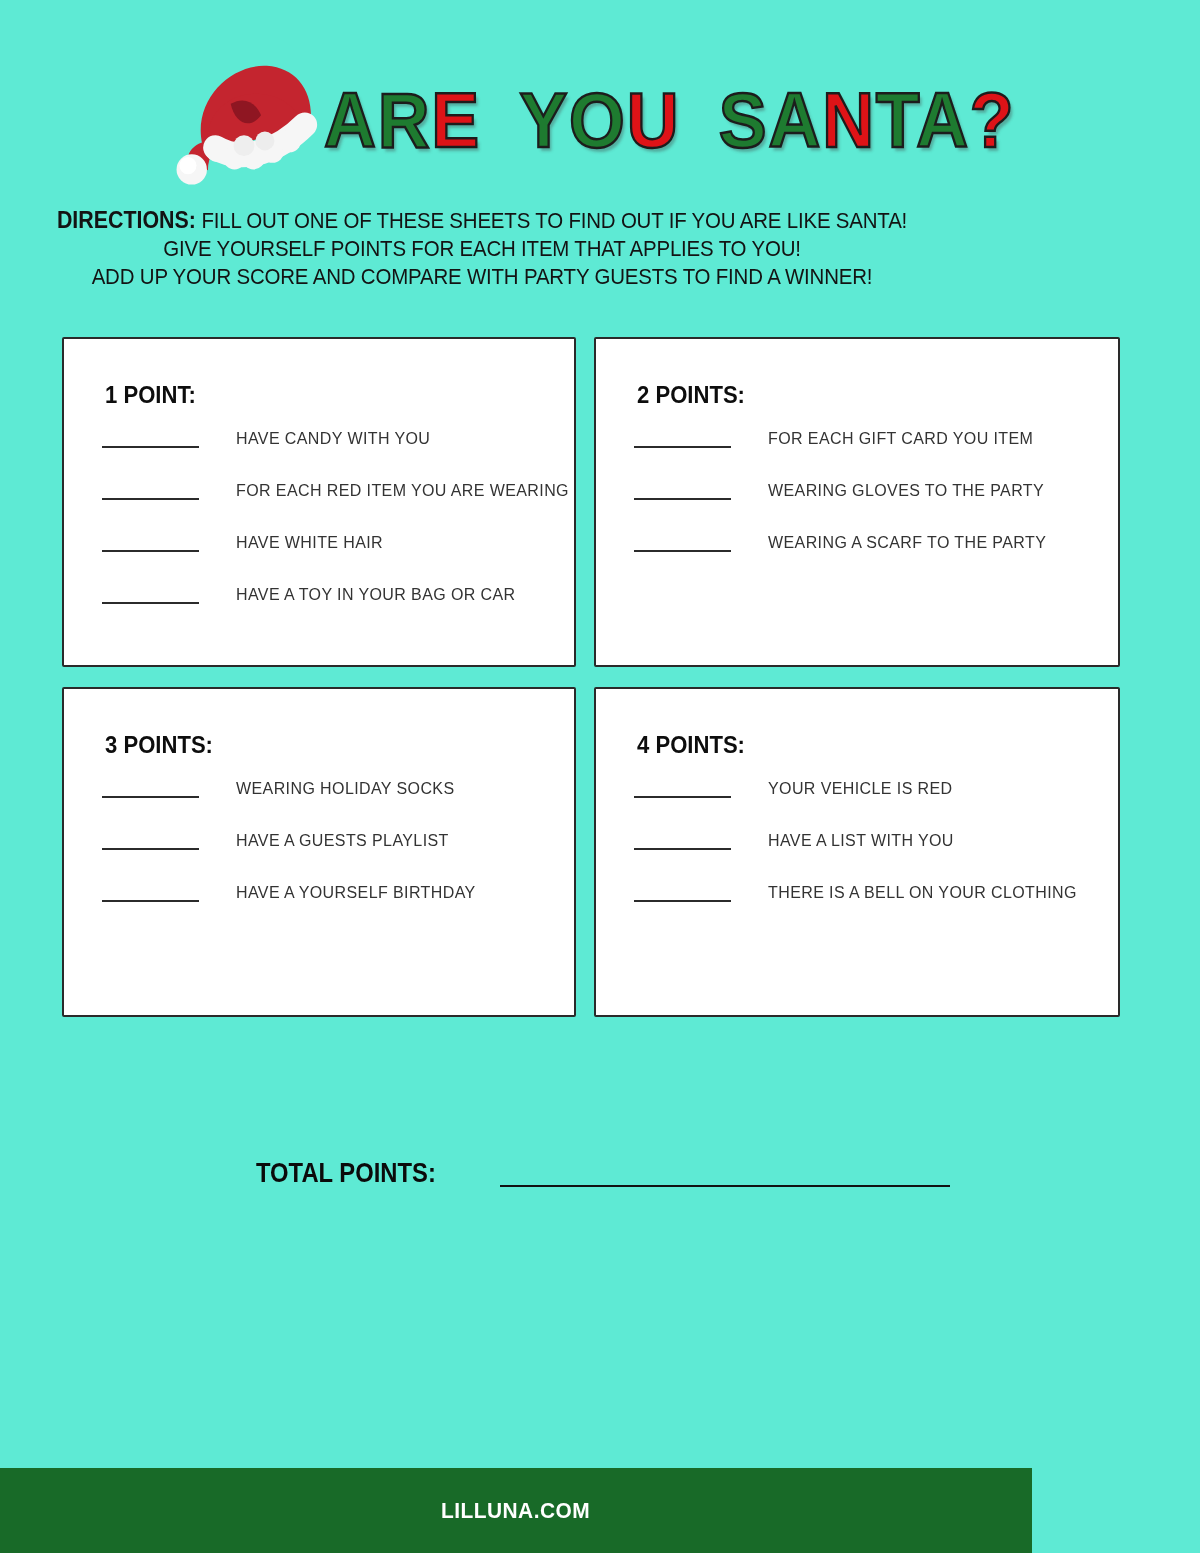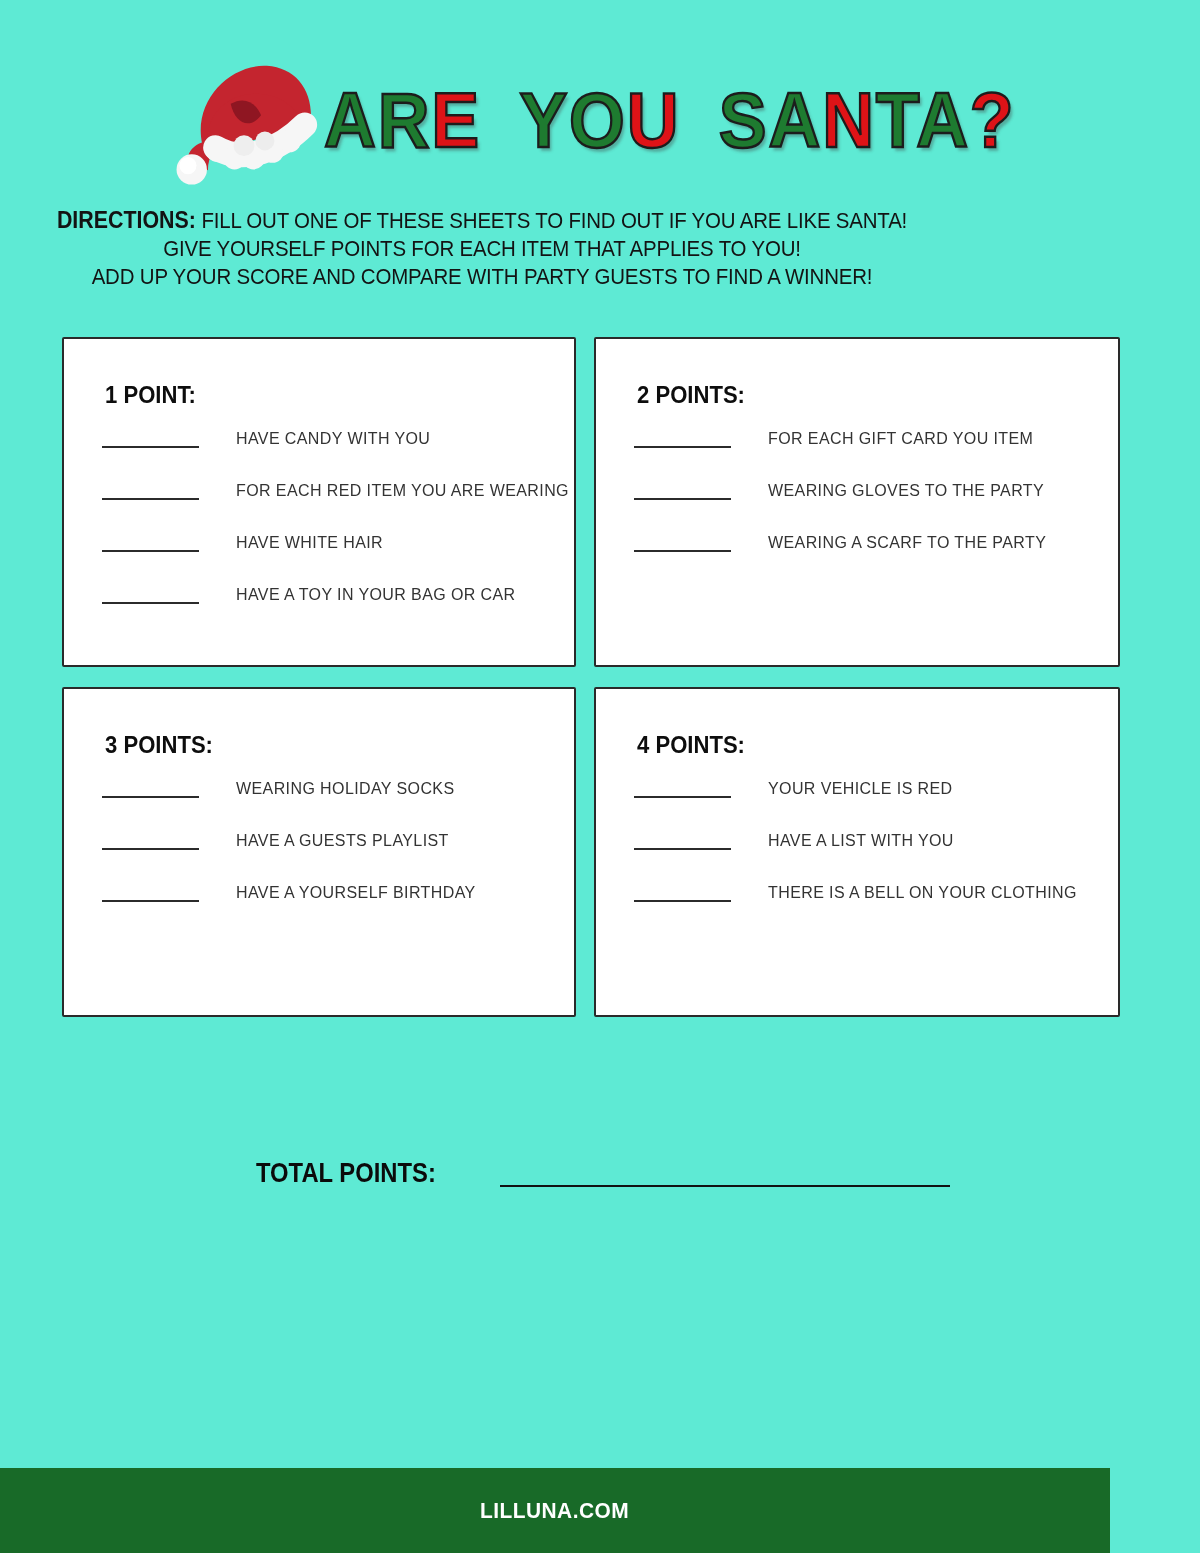--- a/index.html
+++ b/index.html
@@ -53,21 +53,21 @@
     display:inline-block;font-weight:bold;font-size:28px;color:#0b0b0b;
     transform:scaleX(0.85);transform-origin:left bottom;vertical-align:bottom;
   }
   .total-line{
     display:inline-block;width:450px;height:0;border-bottom:2px solid #111;
     margin-left:32px;vertical-align:bottom;margin-bottom:2px;
   }
 
   
   .footer{
-    position:absolute;top:1468px;left:0;width:1110px;height:85px;
+    position:absolute;top:1468px;left:0;width:1032px;height:85px;
     display:flex;align-items:center;justify-content:center;
   }
   .footer-text{
     color:#ffffff;font-size:22px;font-weight:bold;letter-spacing:0.5px;
     transform:scaleX(0.95);
   }
 </style>
 </head>
 <body>
 

